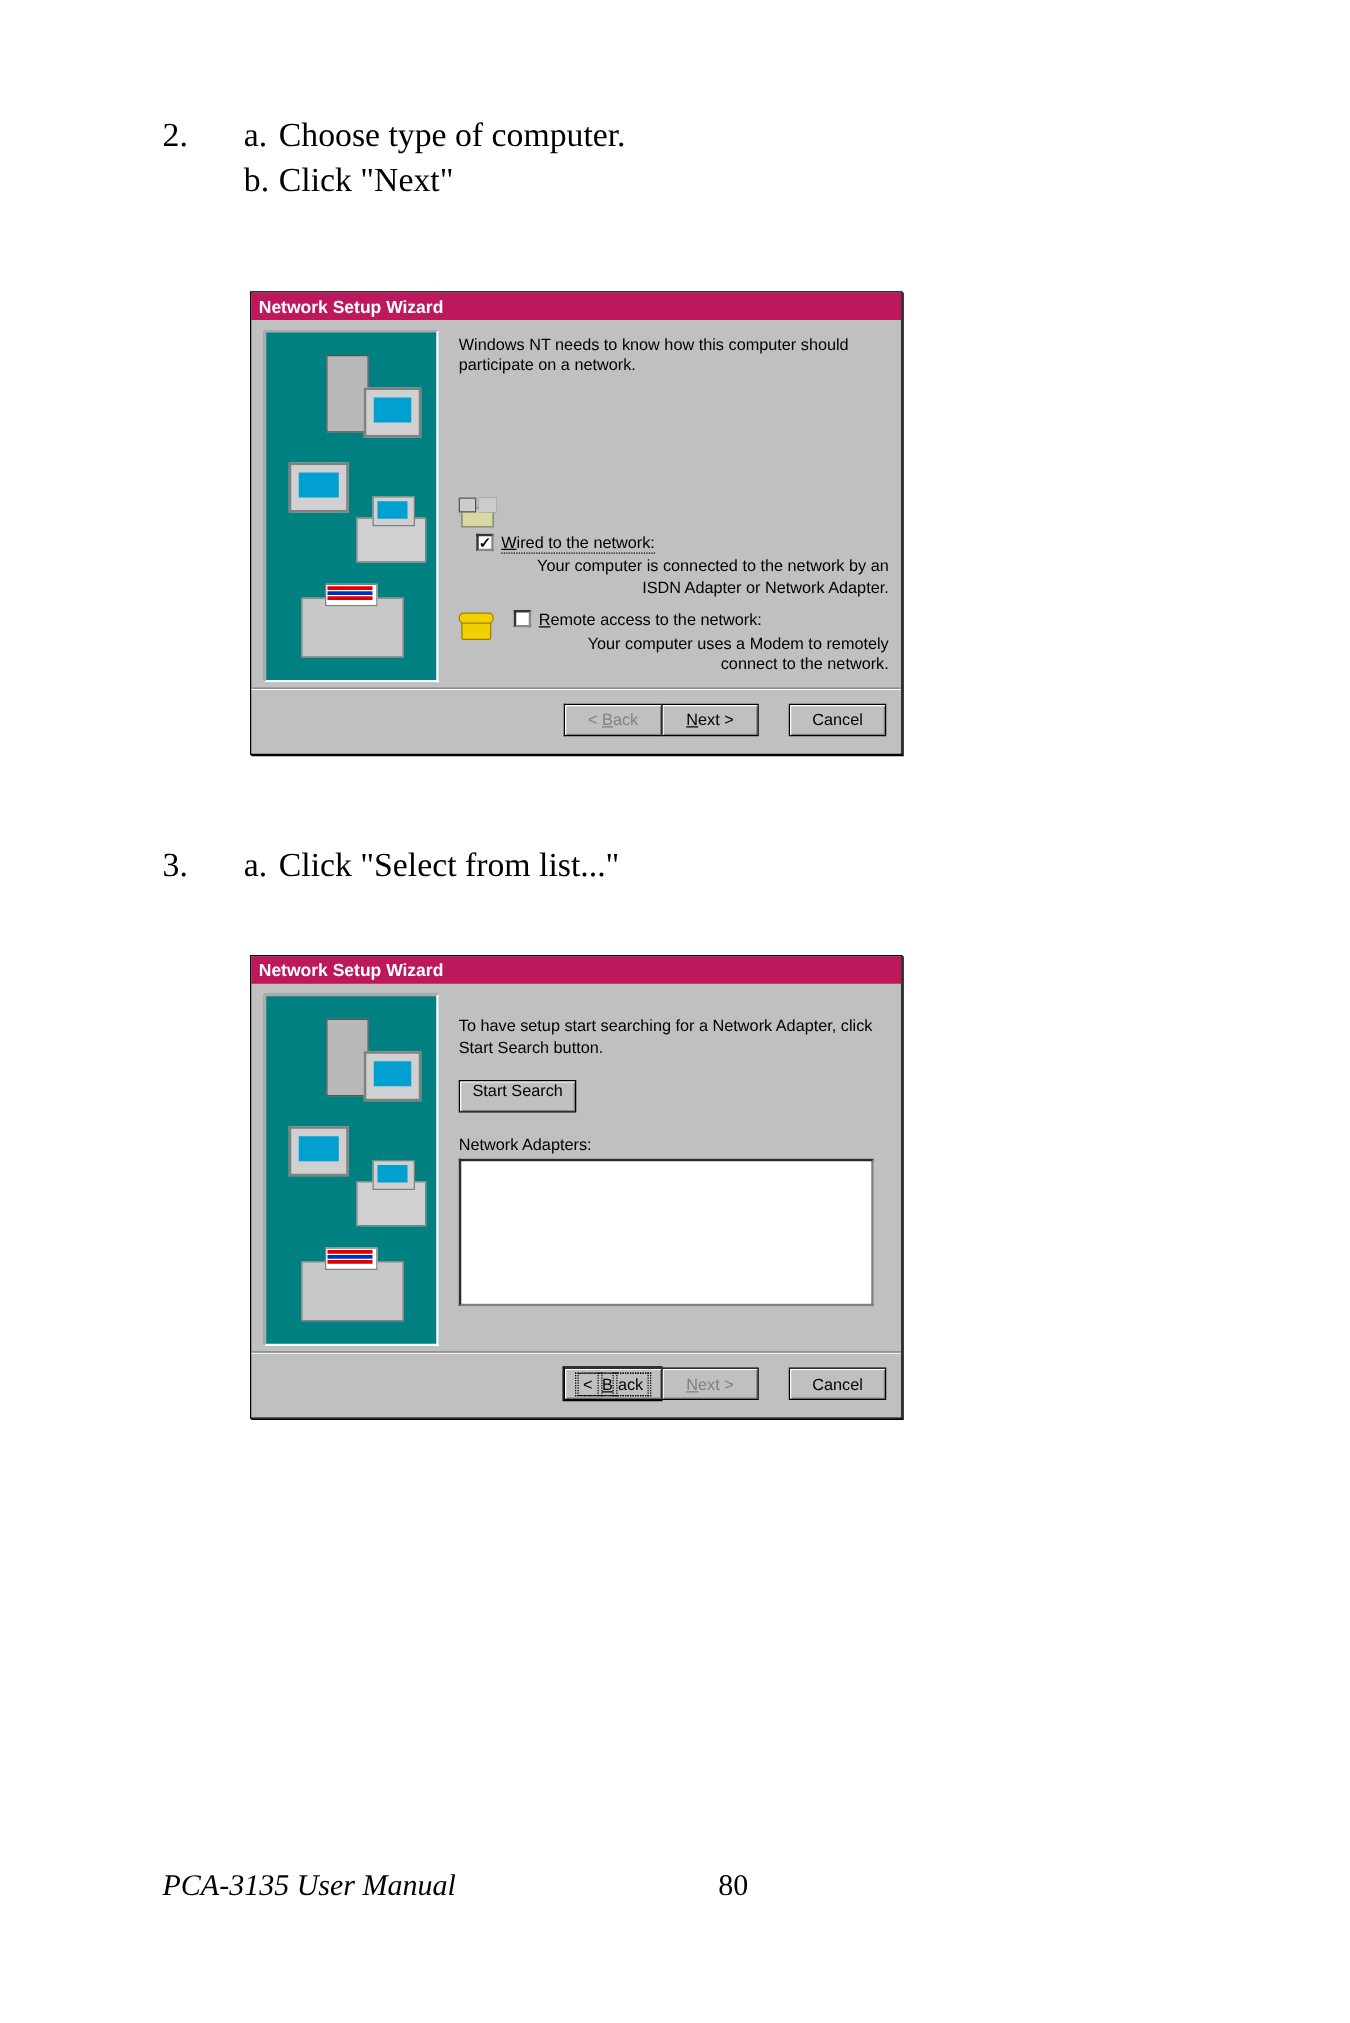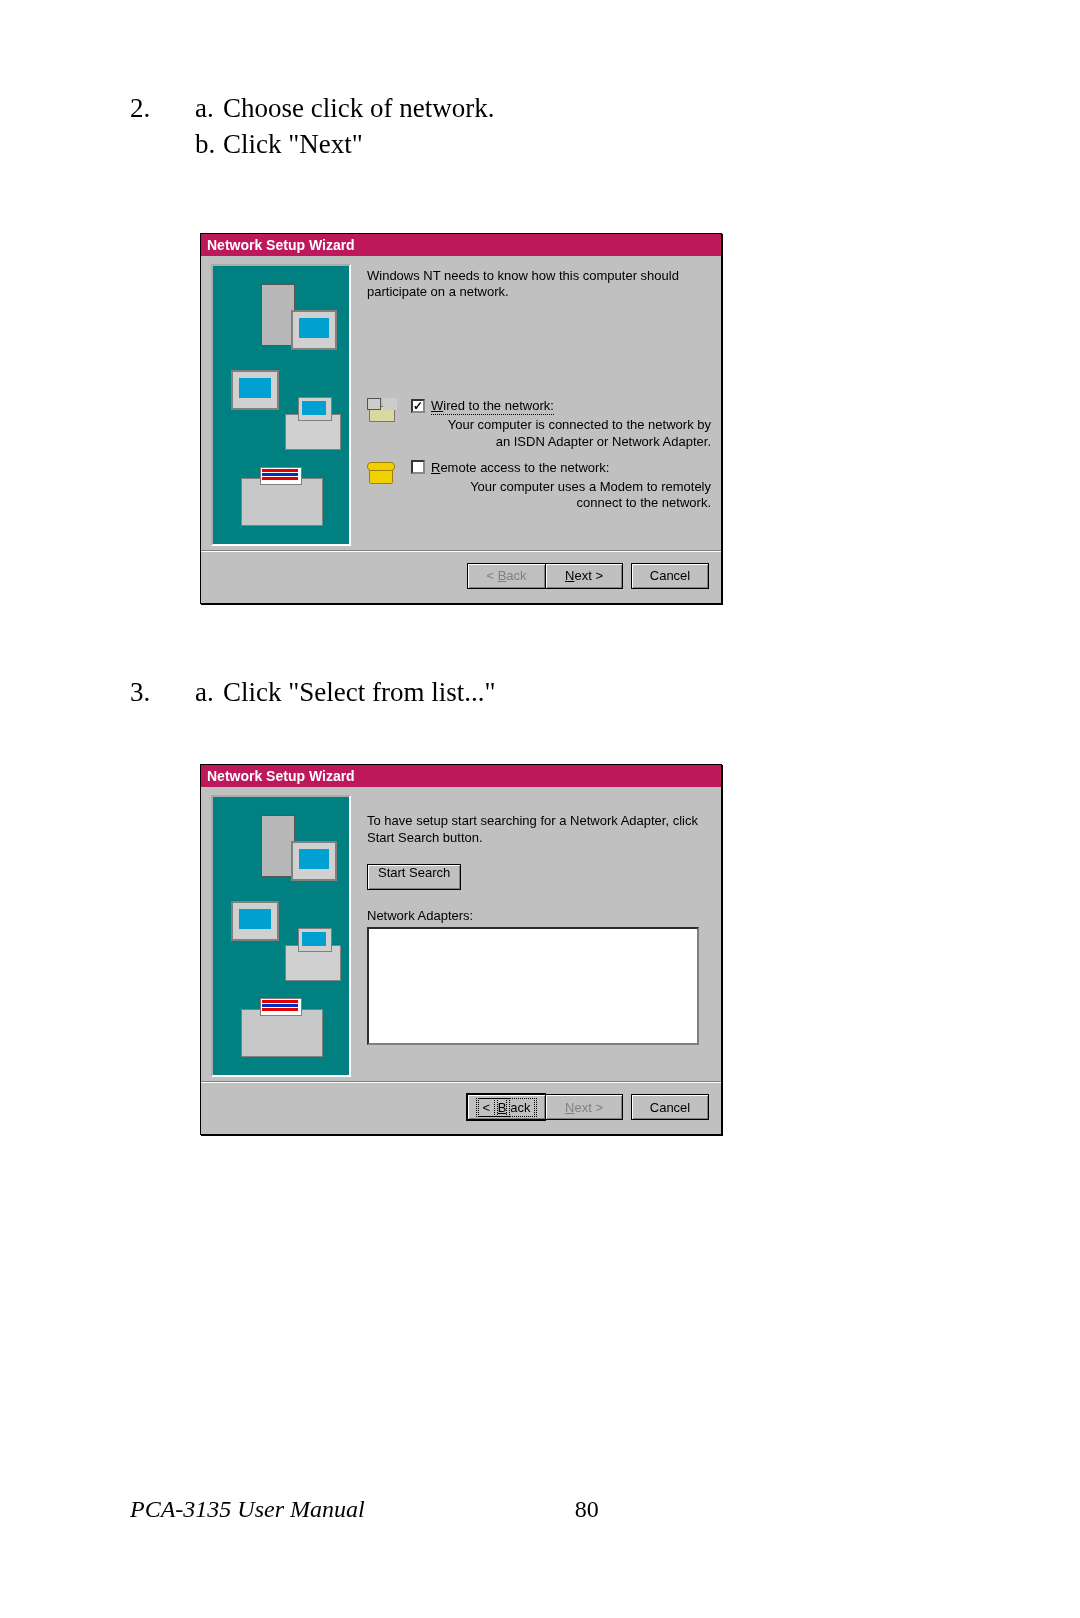--- a/index.html
+++ b/index.html
@@ -111,21 +111,21 @@
   .intro-text {
     padding-top: 4px;
     line-height: 1.25;
   }
 
   .opt-row {
     display: flex;
     align-items: flex-start;
     margin-top: 10px;
   }
-  .opt-row.first { margin-top: 98px; }
+  .opt-row.first { margin-top: 98px; flex-direction: column; }
   .opt-icon {
     width: 30px; height: 28px; flex-shrink: 0;
     position: relative;
   }
   .ic-net::before {
     content: ""; position: absolute; left: 2px; top: 8px; width: 24px; height: 14px;
     background: #d8d8a0; border: 1px solid #777;
   }
   .ic-net::after {
     content: ""; position: absolute; left: 0; top: 0; width: 12px; height: 10px;
@@ -157,21 +157,21 @@
     line-height: 1.25;
     text-align: right;
   }
 
   .btn-row {
     border-top: 1px solid #808080;
     box-shadow: inset 0 1px 0 #fff;
     padding: 12px 12px 14px 0;
     display: flex;
     justify-content: flex-end;
-    gap: 8px;
+    gap: 24px;
   }
   .win-btn {
     width: 78px; height: 26px;
     background: #c0c0c0;
     border: 1px solid #000;
     box-shadow: inset 1px 1px 0 #fff, inset -1px -1px 0 #808080;
     font-family: "MS Sans Serif", Tahoma, Arial, sans-serif;
     font-size: 13px;
     display: inline-flex; align-items: center; justify-content: center;
   }
@@ -235,21 +235,21 @@
 </head>
 <body>
 
 <div class="page">
 
   <div class="step">
     <div class="step-num">2.</div>
     <div class="step-body">
       <div class="step-line">
         <span class="step-letter">a.</span>
-        <span>Choose click of network.</span>
+        <span>Choose type of computer.</span>
       </div>
       <div class="step-line">
         <span class="step-letter">b.</span>
         <span>Click "Next"</span>
       </div>
     </div>
   </div>
 
   <div class="spacer1"></div>
 

